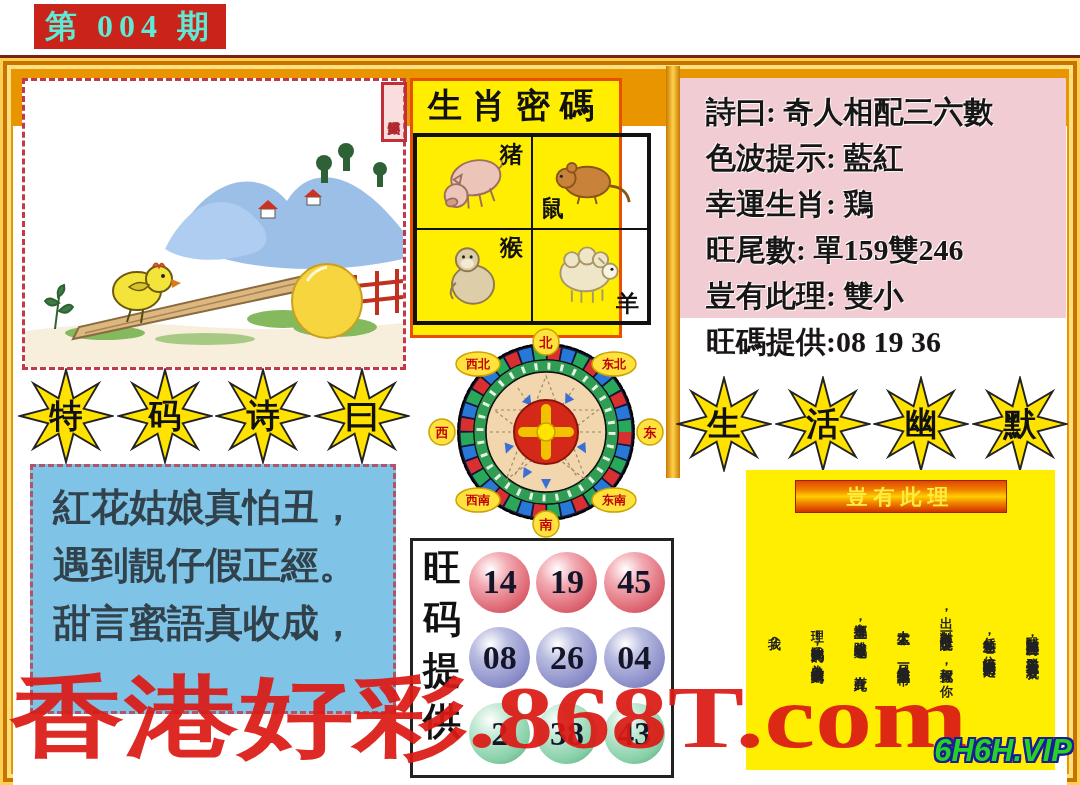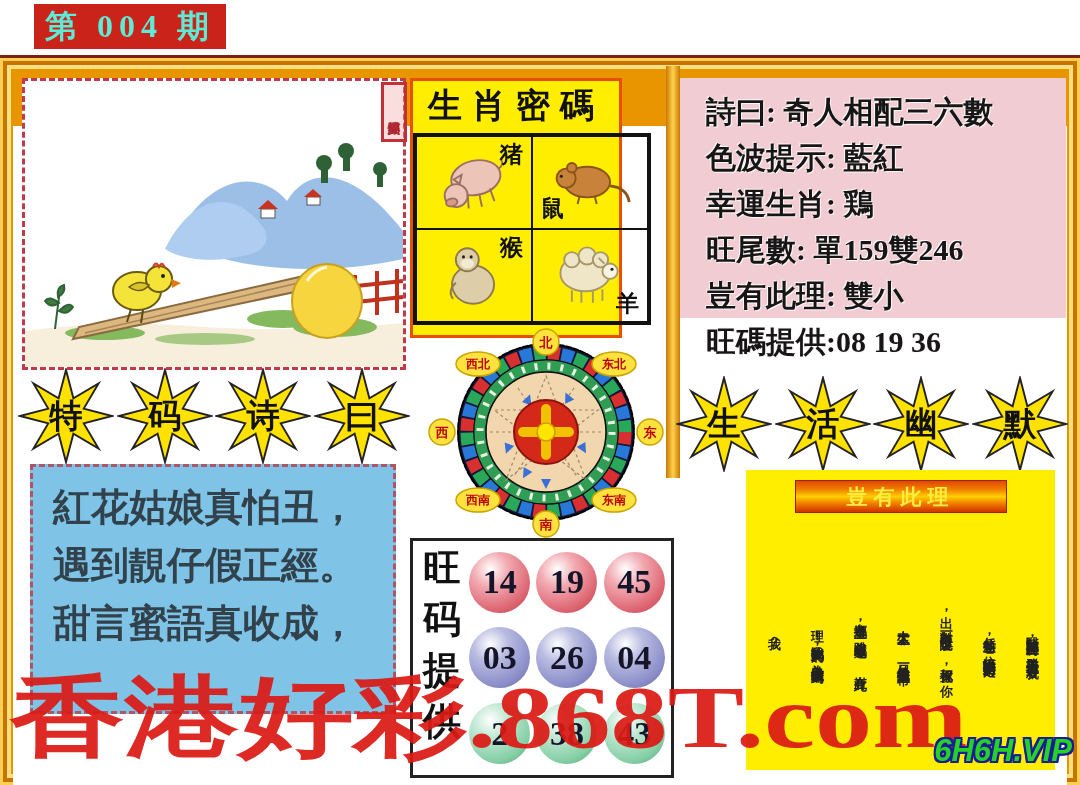--- a/index.html
+++ b/index.html
@@ -340,21 +340,21 @@
     <div class="balls-label">
       <div>旺</div>
       <div>码</div>
       <div>提</div>
       <div>供</div>
     </div>
     <div class="balls-grid">
       <div class="ball red">14</div>
       <div class="ball red">19</div>
       <div class="ball red">45</div>
-      <div class="ball purple">03</div>
+      <div class="ball purple">08</div>
       <div class="ball purple">26</div>
       <div class="ball purple">04</div>
       <div class="ball green">2</div>
       <div class="ball green">38</div>
       <div class="ball green">43</div>
     </div>
   </div>
 
   <div class="pink-box">
     <div class="info-line">詩曰: 奇人相配三六數</div>

